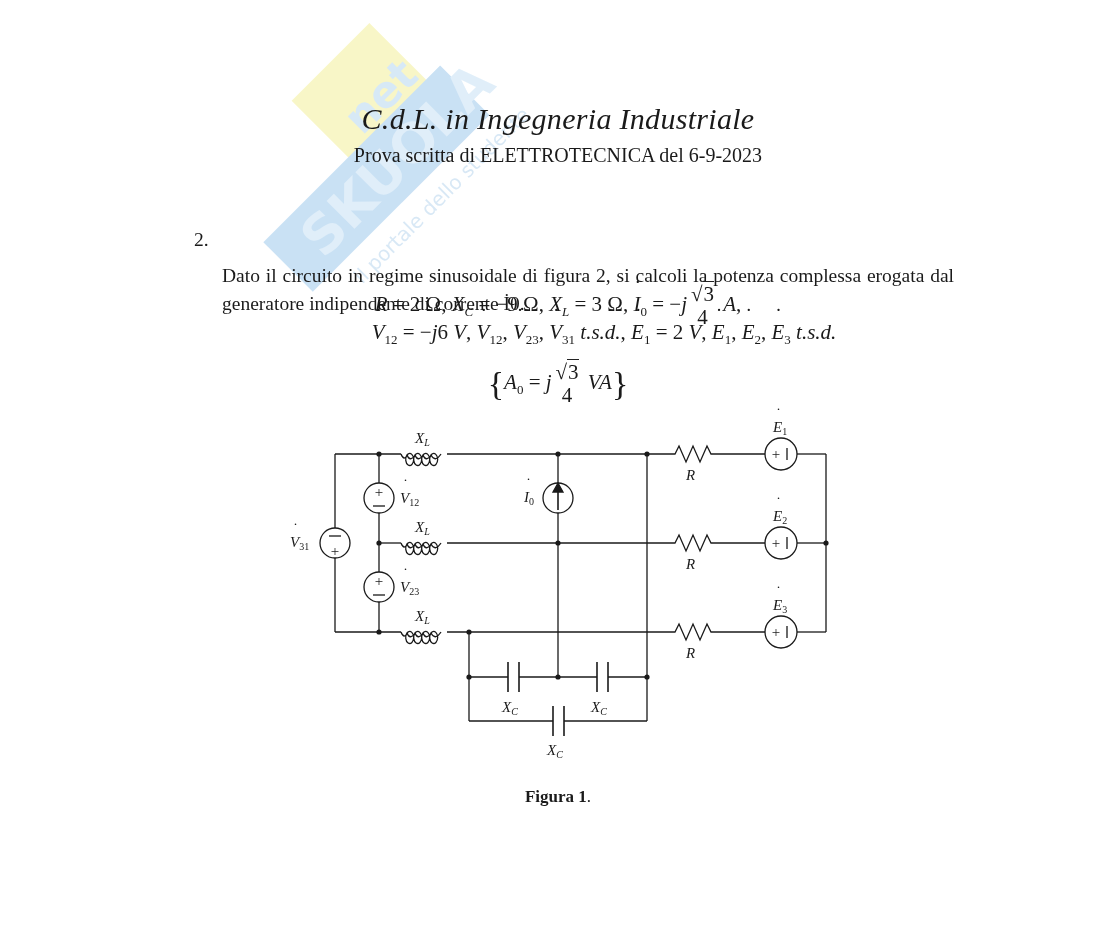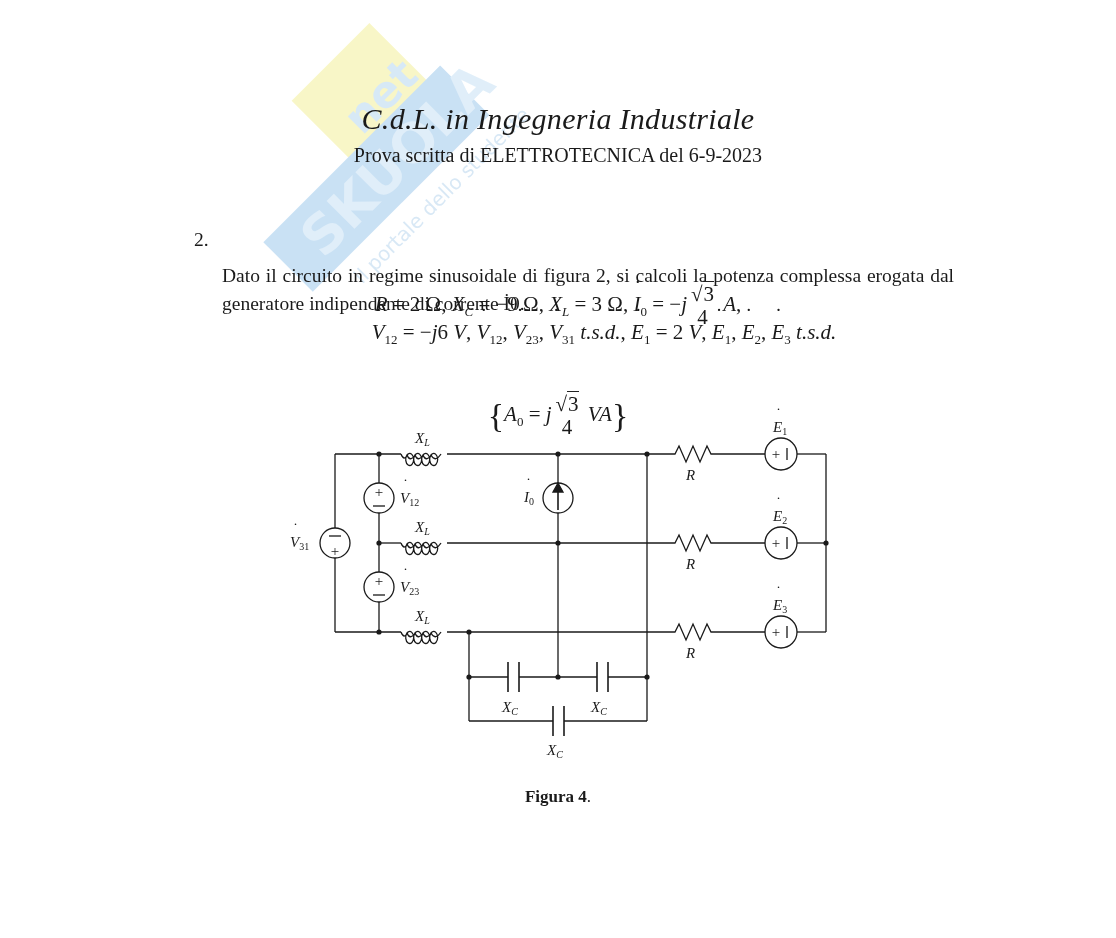--- a/index.html
+++ b/index.html
@@ -53,21 +53,21 @@
 <div class="eq" style="top:284px;">
   <i>R</i> = 2 Ω, <i>X</i><sub><i>C</i></sub> = −9 Ω, <i>X</i><sub><i>L</i></sub> = 3 Ω,
   <i class="dot">I</i><sub>0</sub> = −<i>j</i><span class="frac"><span class="n">√<span class="sq">3</span></span><span class="d">4</span></span> <i>A</i>,
 </div>
 
 <div class="eq" style="top:320px;padding-left:46px;">
   <i class="dot">V</i><sub>12</sub> = −<i>j</i>6 <i>V</i>, <i class="dot">V</i><sub>12</sub>, <i class="dot">V</i><sub>23</sub>, <i class="dot">V</i><sub>31</sub> <i>t.s.d.</i>,
   <i class="dot">E</i><sub>1</sub> = 2 <i>V</i>, <i class="dot">E</i><sub>1</sub>, <i class="dot">E</i><sub>2</sub>, <i class="dot">E</i><sub>3</sub> <i>t.s.d.</i>
 </div>
 
-<div class="eq" style="top:362px;margin-top:32px;">
+<div class="eq" style="top:362px;">
   <span class="brace">{</span><i>A</i><sub>0</sub> = <i>j</i><span class="frac"><span class="n">√<span class="sq">3</span></span><span class="d">4</span></span> <i>VA</i><span class="brace">}</span>
 </div>
 
 <svg class="circuit" width="1116" height="938" font-family="Liberation Serif, serif" font-style="italic" fill="none" stroke="#1a1a1a" stroke-width="1.3">
 
   <g>
     <line x1="335" y1="454" x2="401" y2="454"></line>
     <line x1="447" y1="454" x2="671" y2="454"></line>
     <line x1="713" y1="454" x2="765" y2="454"></line>
     <line x1="797" y1="454" x2="826" y2="454"></line>
@@ -210,14 +210,14 @@
     <text x="773" y="432"><tspan>E</tspan><tspan font-size="10" font-style="normal" dy="3">1</tspan></text>
     <text x="776" y="418" font-style="normal">˙</text>
     <text x="773" y="521"><tspan>E</tspan><tspan font-size="10" font-style="normal" dy="3">2</tspan></text>
     <text x="776" y="507" font-style="normal">˙</text>
     <text x="773" y="610"><tspan>E</tspan><tspan font-size="10" font-style="normal" dy="3">3</tspan></text>
     <text x="776" y="596" font-style="normal">˙</text>
   </g>
 </svg>
 
 <div class="caption">
-  <b>Figura 4</b><span>.</span>
+  <b>Figura 1</b><span>.</span>
 </div>
 
 </body></html>

